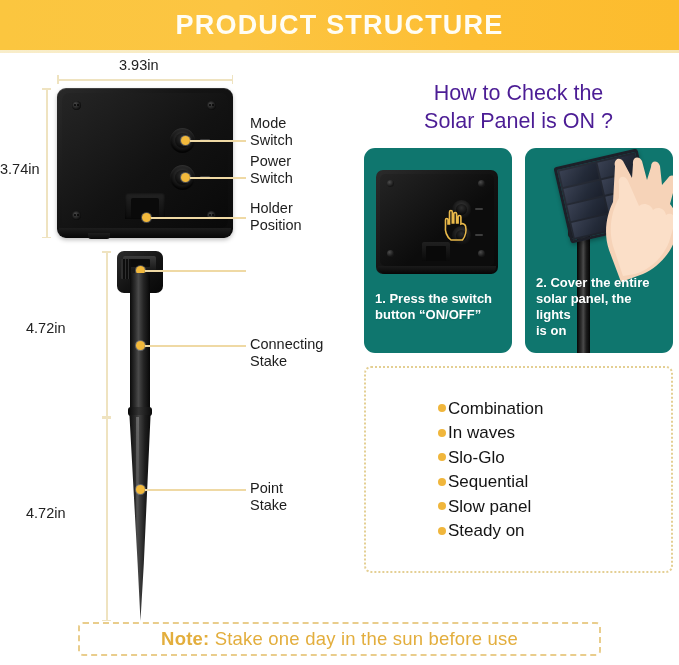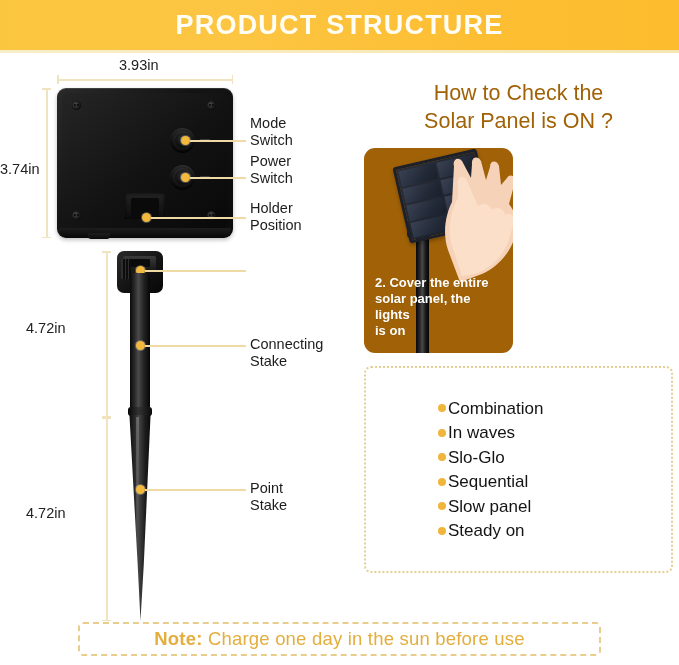--- a/index.html
+++ b/index.html
@@ -144,27 +144,27 @@
   }
   .lead { position: absolute; height: 1.5px; background: #efd9a4; }
   .callout {
     position: absolute; font-size: 14.5px; color: #1c1c1c; line-height: 1.16;
     white-space: pre-line;
   }
 
   
   .right-col { position: absolute; left: 358px; top: 58px; width: 321px; }
   .howto-title {
-    text-align: center; font-size: 21.5px; color: #a16207; line-height: 1.28;
+    text-align: center; font-size: 21.5px; color: #4c1d95; line-height: 1.28;
     white-space: pre-line; padding: 22px 6px 13px;
   }
   .cards { display: flex; gap: 13px; padding: 0 6px; }
   .card {
     position: relative; width: 149px; height: 205px;
-    background: #a16207; border-radius: 11px; overflow: hidden;
+    background: #0f766e; border-radius: 11px; overflow: hidden;
   }
   .card-cap {
     position: absolute; left: 11px; right: 7px; bottom: 30px;
     color: #ffffff; font-size: 13px; font-weight: bold; line-height: 1.24;
     white-space: pre-line; z-index: 6; text-shadow: 0 1px 1px rgba(0,0,0,.08);
   }
   .card2 .card-cap { bottom: 14px; }
 
   
   .c1-panel {
@@ -323,20 +323,42 @@
     <div class="dim-label" style="left:26px; top:450px;">4.72in</div>
   </div>
 
   <div class="right-col">
 
     <div class="howto-title">How to Check the
 Solar Panel is ON ?</div>
 
     <div class="cards">
 
+      <div class="card card1">
+        <div class="c1-panel">
+          <div class="c1-panel-in"></div>
+          <div class="c1-lip"></div>
+          <div class="c1-screw" style="left:11px; top:10px;"></div>
+          <div class="c1-screw" style="left:102px; top:10px;"></div>
+          <div class="c1-screw" style="left:11px; top:80px;"></div>
+          <div class="c1-screw" style="left:102px; top:80px;"></div>
+          <div class="c1-sw" style="left:76px; top:30px;"></div>
+          <div class="c1-dash" style="left:99px; top:38px;"></div>
+          <div class="c1-sw" style="left:76px; top:56px;"></div>
+          <div class="c1-dash" style="left:99px; top:64px;"></div>
+          <div class="c1-slot"></div>
+        </div>
+        <div class="hand-icon">
+          <svg width="28" height="34" viewBox="0 0 28 34" fill="none">
+            <path d="M9 33 C4 29 3 23 3.5 19 L3.5 13 C3.5 11 6 11 6 13 L6 17 L7.5 17 L7.5 5 C7.5 3 10.3 3 10.3 5 L10.3 16 L11.8 16 L11.8 7 C11.8 5 14.6 5 14.6 7 L14.6 16 L16.1 16 L16.1 10 C16.1 8 18.9 8 18.9 10 L18.9 17 C20.5 16.2 23 17 23.6 19.3 C24.6 23.6 23.4 29.5 20.5 33 Z" stroke="#e8b champs" stroke-width="1.6" fill="none" style="stroke:#e9b94a"></path>
+          </svg>
+        </div>
+        <div class="card-cap">1.  Press the switch
+button “ON/OFF”</div>
+      </div>
 
       <div class="card card2">
         <div class="c2-pole"></div>
         <div class="c2-bracket"></div>
         <div class="c2-panel">
           <div class="c2-cells">
             <div class="c2-cell"></div>
             <div class="c2-cell"></div>
             <div class="c2-cell"></div>
             <div class="c2-cell"></div>
@@ -381,16 +403,16 @@
       </div>
       <div class="mode-row">
         <span class="mode-bullet"></span>
         <span class="mode-text">Steady on</span>
       </div>
     </div>
   </div>
 
   <div class="note">
     <div class="note-text">
-      <b>Note:</b><span> Charge one day in the sun before use</span>
+      <b>Note:</b><span> Stake one day in the sun before use</span>
     </div>
   </div>
 </div>
 
 </body></html>

